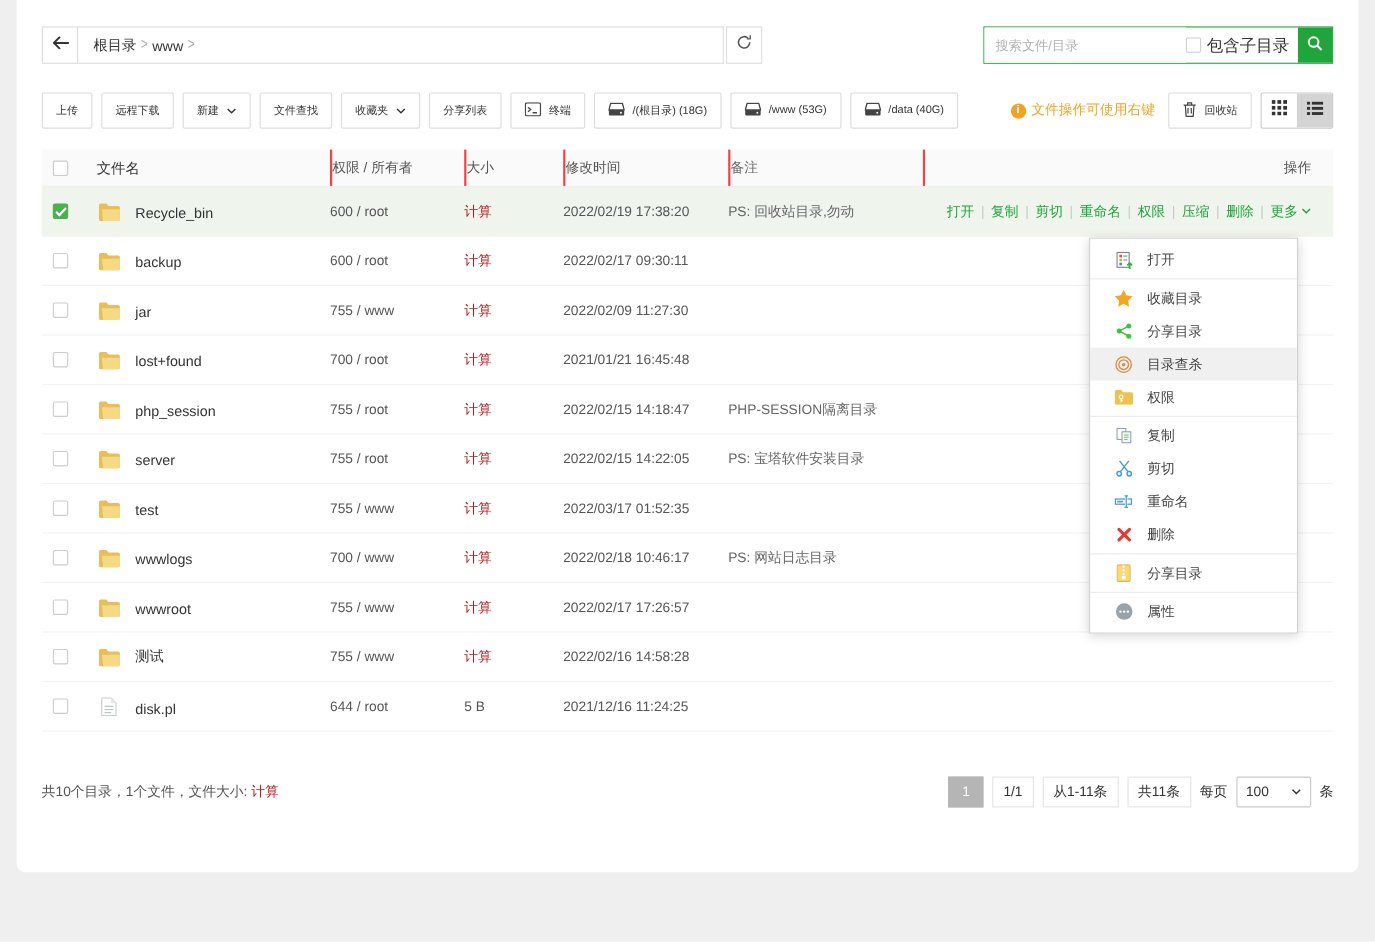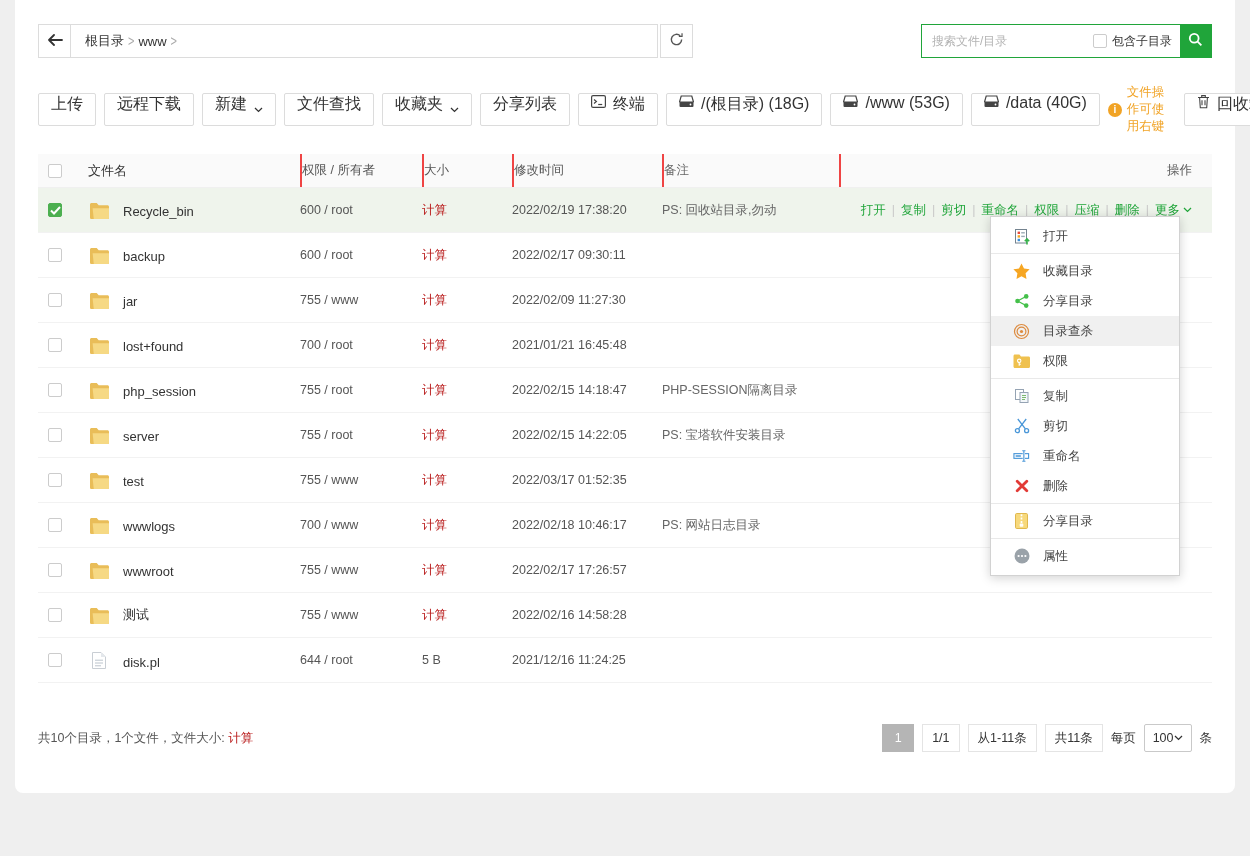--- a/index.html
+++ b/index.html
@@ -6,30 +6,30 @@
 html,body{width:1250px;height:856px}
 body{background:#efefef;font-family:"Liberation Sans","DejaVu Sans",sans-serif;position:relative;overflow:hidden}
 .panel{position:absolute;left:15px;top:0;width:1220px;height:793px;background:#fff;border-radius:0 0 8px 8px;padding:0 23px}
 
 .topbar{display:flex;align-items:stretch;height:34px;margin-top:24px}
 .btn-sq{width:33px;border:1px solid #dcdcdc;background:#fff;display:flex;align-items:center;justify-content:center;cursor:pointer}
 .pathbar{width:587px;border:1px solid #dcdcdc;border-left:none;display:flex;align-items:center;padding-left:14px;gap:4px;font-size:13px;color:#333}
 .crumb{cursor:pointer}
 .crumb-sep{color:#aaa;font-size:11px;transform:scaleY(1.3);display:inline-block}
 .refresh-btn{margin-left:2px}
-.searchwrap{margin-left:auto;width:291px;border:1px solid #20a53a;display:flex;align-items:center;background:#fff}
+.searchwrap{margin-left:auto;width:318px;border:1px solid #20a53a;display:flex;align-items:center;background:#fff}
 .searchwrap input{flex:1;border:none;outline:none;padding:0 10px;font-size:12px;color:#333;min-width:0;height:100%}
 .searchwrap input::placeholder{color:#b3b3b3}
-.subdir{display:flex;align-items:center;gap:5px;font-size:12px;color:#333;white-space:nowrap;margin-right:8px;cursor:pointer}
+.subdir{display:flex;align-items:center;gap:5px;font-size:15px;color:#333;white-space:nowrap;margin-right:8px;cursor:pointer}
 .cb{width:14px;height:14px;border:1px solid #ccc;border-radius:2px;background:#fff;display:inline-flex;align-items:center;justify-content:center;flex:none}
 .cb.checked{background:#4CAF50;border-color:#4CAF50}
 .search-btn{width:31px;align-self:stretch;background:#20a53a;border:none;display:flex;align-items:center;justify-content:center;cursor:pointer}
 
 .toolbar{display:flex;align-items:center;margin-top:26px;gap:8px}
-.tbtn{height:33px;border:1px solid #dcdcdc;background:#fff;border-radius:2px;display:inline-flex;justify-content:center;gap:7px;padding:0 12px;font-size:16px;color:#333;cursor:pointer;white-space:nowrap}
+.tbtn{height:33px;border:1px solid #dcdcdc;background:#fff;border-radius:2px;display:inline-flex;align-items:center;justify-content:center;gap:7px;padding:0 12px;font-size:10px;color:#333;cursor:pointer;white-space:nowrap}
 .caret{display:inline-flex;align-items:center;color:inherit}
 .toolbar-right{margin-left:auto;display:flex;align-items:center;gap:8px}
 .hint{display:flex;align-items:center;gap:5px;color:#f1a325;font-size:12.5px;margin-right:4px}
 .info-ic{width:14px;height:14px;border-radius:50%;background:#f1a325;color:#fff;font-size:10px;font-weight:bold;display:inline-flex;align-items:center;justify-content:center;flex:none}
 .viewtoggle{display:flex;border:1px solid #c9c9c9;border-radius:2px;overflow:hidden}
 .vbtn{width:32px;height:31px;display:flex;align-items:center;justify-content:center;background:#fff;cursor:pointer}
 .vbtn.active{background:#d4d4d4}
 
 .table{margin-top:19px}
 .thead{display:flex;align-items:center;height:34px;background:#fafafa;border-bottom:1px solid #f0f0f0;font-size:12.5px;color:#555}
@@ -47,21 +47,21 @@
 .c-act{flex:1;text-align:right;padding-right:20px;color:#555;justify-content:flex-end}
 .thead .c-act{display:flex}
 .green{color:#b91c1c;cursor:pointer;text-decoration:none}
 .act{color:#20a53a;text-decoration:none;cursor:pointer;display:inline-flex;align-items:center;gap:3px}
 .sep{color:#c9c9c9;margin:0 6px}
 
 .footer{display:flex;align-items:center;margin-top:41px;font-size:12.5px;color:#555}
 .pager{margin-left:auto;display:flex;align-items:center;gap:8px;color:#333;font-size:12.5px}
 .pbox{height:28px;min-width:32px;padding:0 9px;border:1px solid #e4e4e4;display:flex;align-items:center;justify-content:center;background:#fff;cursor:pointer}
 .pbox.active{background:#b5b5b5;border-color:#b5b5b5;color:#fff;cursor:default}
-.pselect{height:28px;border:1px solid #c9c9c9;border-radius:2px;display:flex;align-items:center;gap:0;padding:0 8px;cursor:pointer;color:#333}
+.pselect{height:28px;border:1px solid #c9c9c9;border-radius:2px;display:flex;align-items:center;gap:20px;padding:0 8px;cursor:pointer;color:#333}
 
 .ctx{position:absolute;left:975px;top:216px;width:190px;background:#fff;border:1px solid #d2d2d2;box-shadow:0 2px 10px rgba(0,0,0,.18);padding:4px 0;z-index:10}
 .mitem{height:30px;display:flex;align-items:center;gap:13px;padding-left:22px;font-size:12.5px;color:#444;cursor:pointer}
 .mitem.active{background:#f0f0f0}
 .micon{width:17px;height:17px;display:flex;align-items:center;justify-content:center;flex:none}
 .mdiv{height:1px;background:#e9e9e9;margin:2px 0}
 </style>
 </head>
 <body>
 

